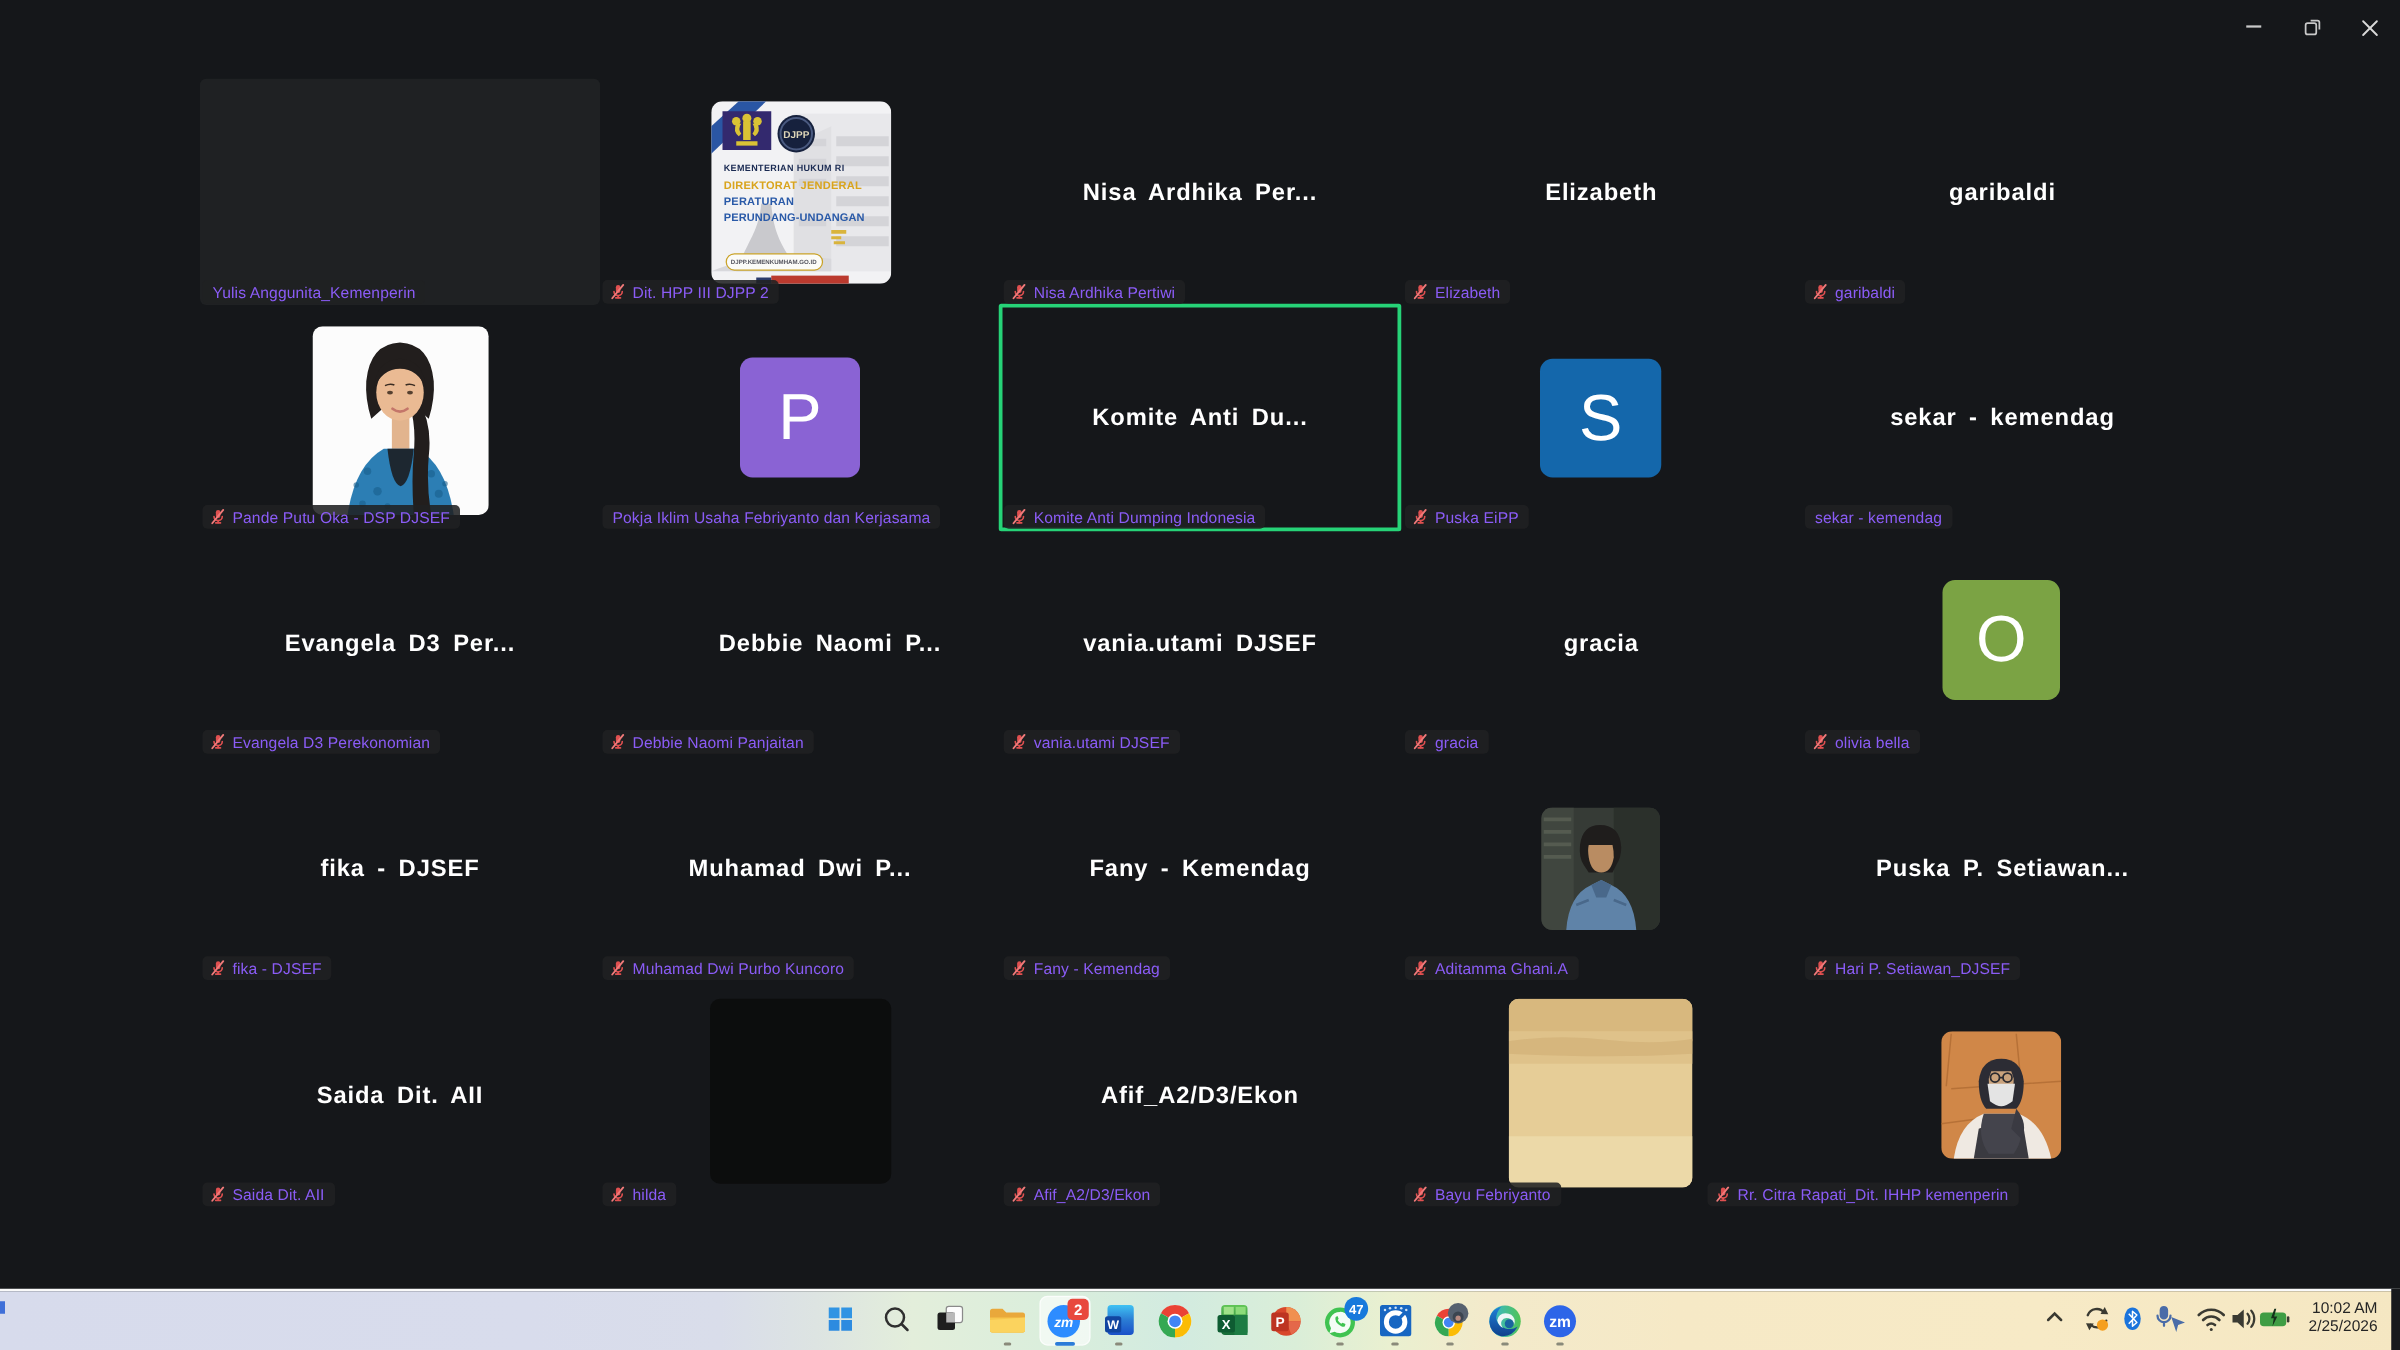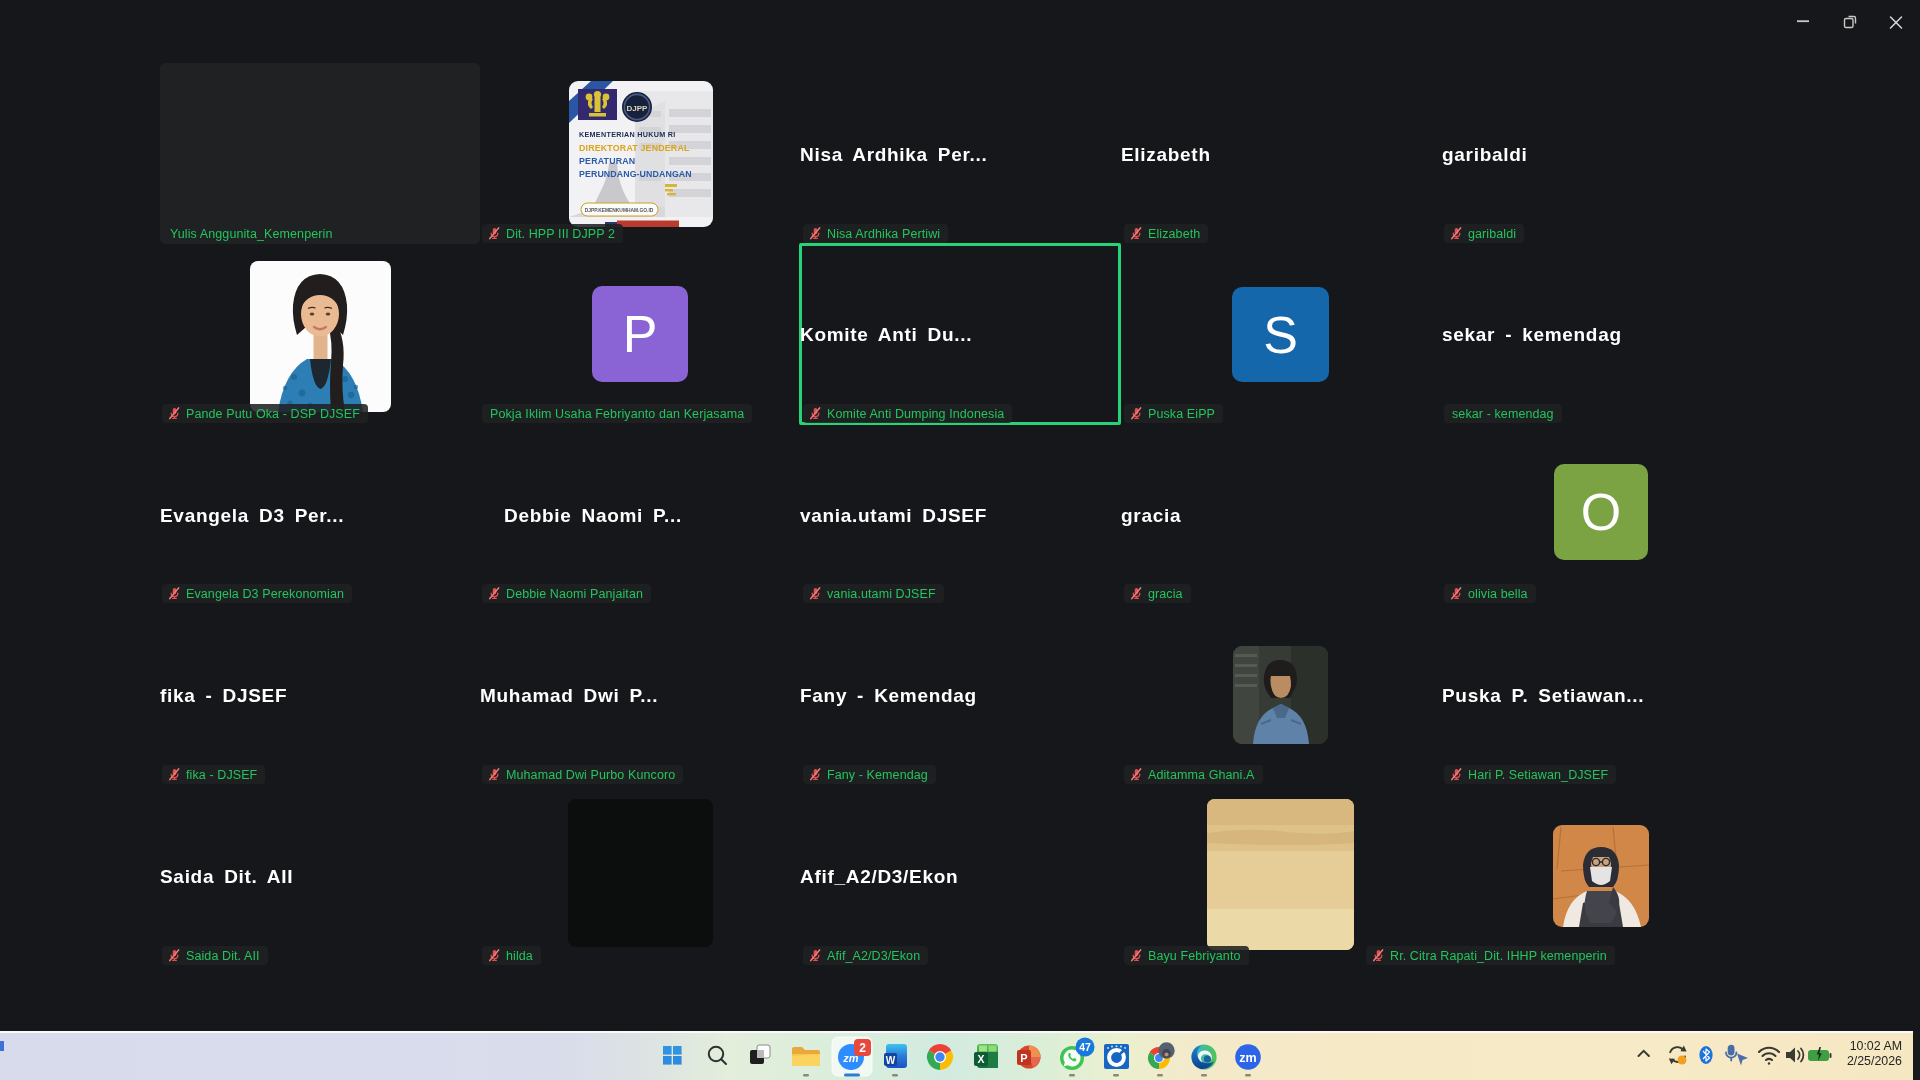--- a/index.html
+++ b/index.html
@@ -1,21 +1,21 @@
 <!DOCTYPE html>
 <html><head><meta charset="utf-8"><style>
 
 *{margin:0;padding:0;box-sizing:border-box}
 html,body{width:1920px;height:1080px;overflow:hidden;background:#15171a;
  font-family:"Liberation Sans",sans-serif;}
 .abs{position:absolute}
-.name{position:absolute;width:320px;text-align:left;color:#fff;
+.name{position:absolute;width:320px;text-align:center;color:#fff;
  font-size:19px;font-weight:bold;letter-spacing:.7px;word-spacing:4px;white-space:nowrap}
 .pill{position:absolute;height:19px;background:rgba(32,33,34,.88);border-radius:4px;
- display:flex;align-items:center;padding:0 8px 0 6px;font-size:12.5px;color:#22c55e;
+ display:flex;align-items:center;padding:0 8px 0 6px;font-size:12.5px;color:#8b5cf6;
  white-space:nowrap;letter-spacing:.1px}
 .pill .mic{margin-right:5px;flex:none}
 .pill.noic{padding-left:8px}
 .avatar{position:absolute;border-radius:10px;display:flex;align-items:center;
  justify-content:center;color:#fff;font-size:52px;font-weight:400}
 
 </style></head><body>
 <svg class="abs" style="left:1780px;top:8px" width="130" height="28" viewBox="0 0 130 28">
 <rect x="17" y="12.3" width="12" height="1.8" fill="#c9c9c9"></rect>
 <g fill="none" stroke="#c9c9c9" stroke-width="1.4">

